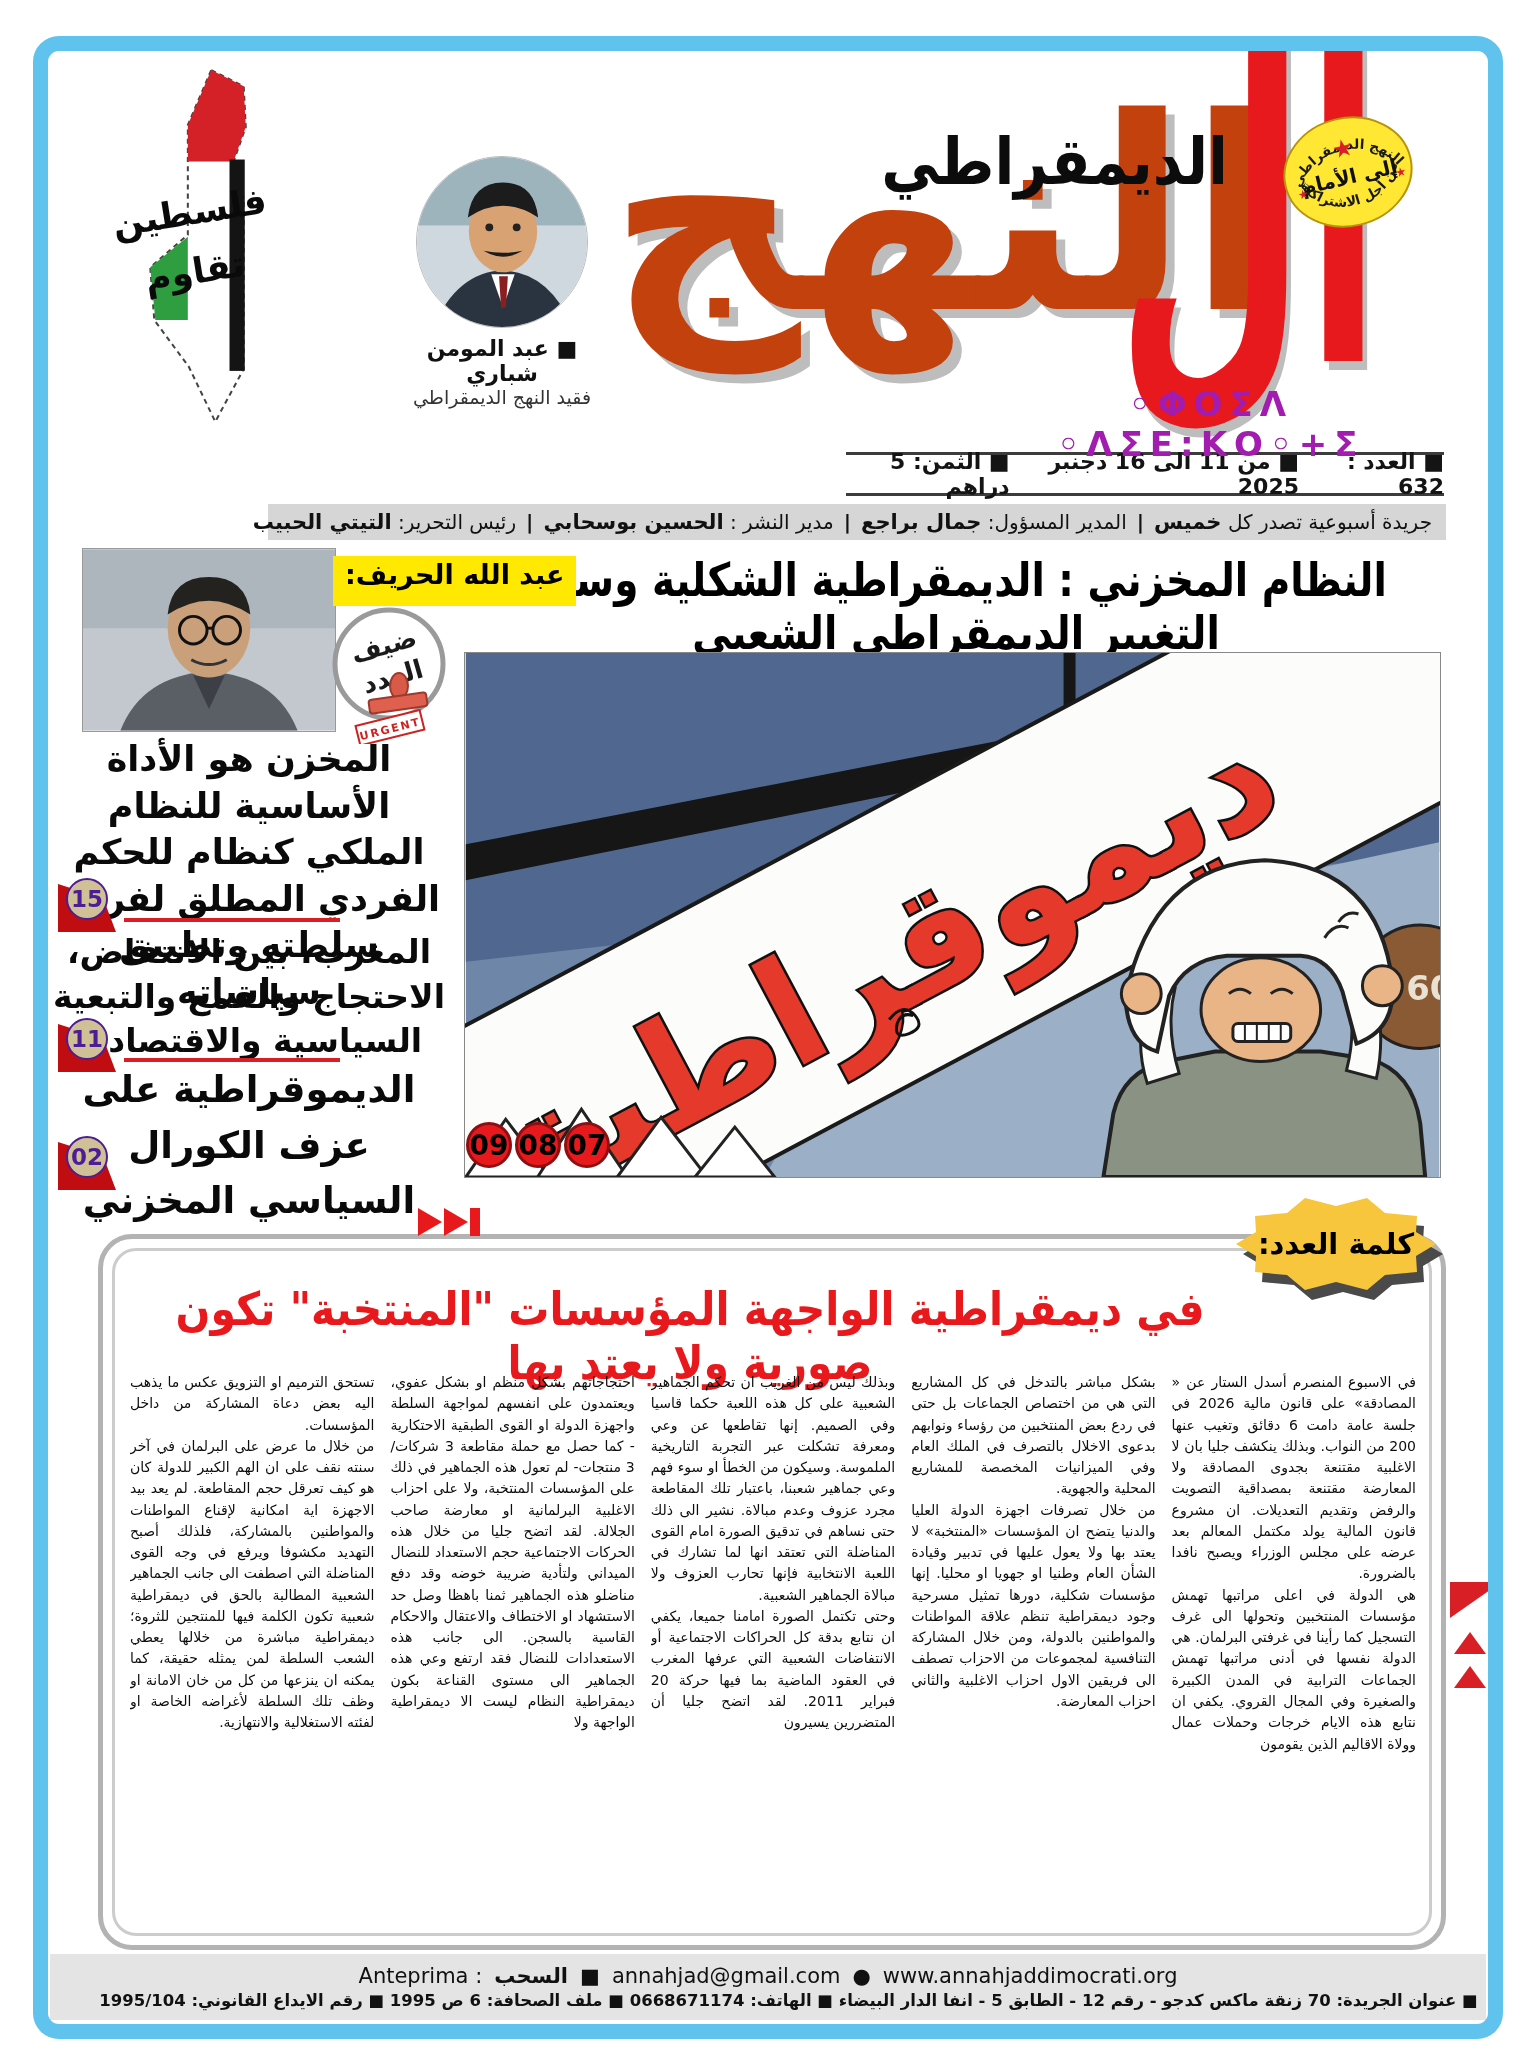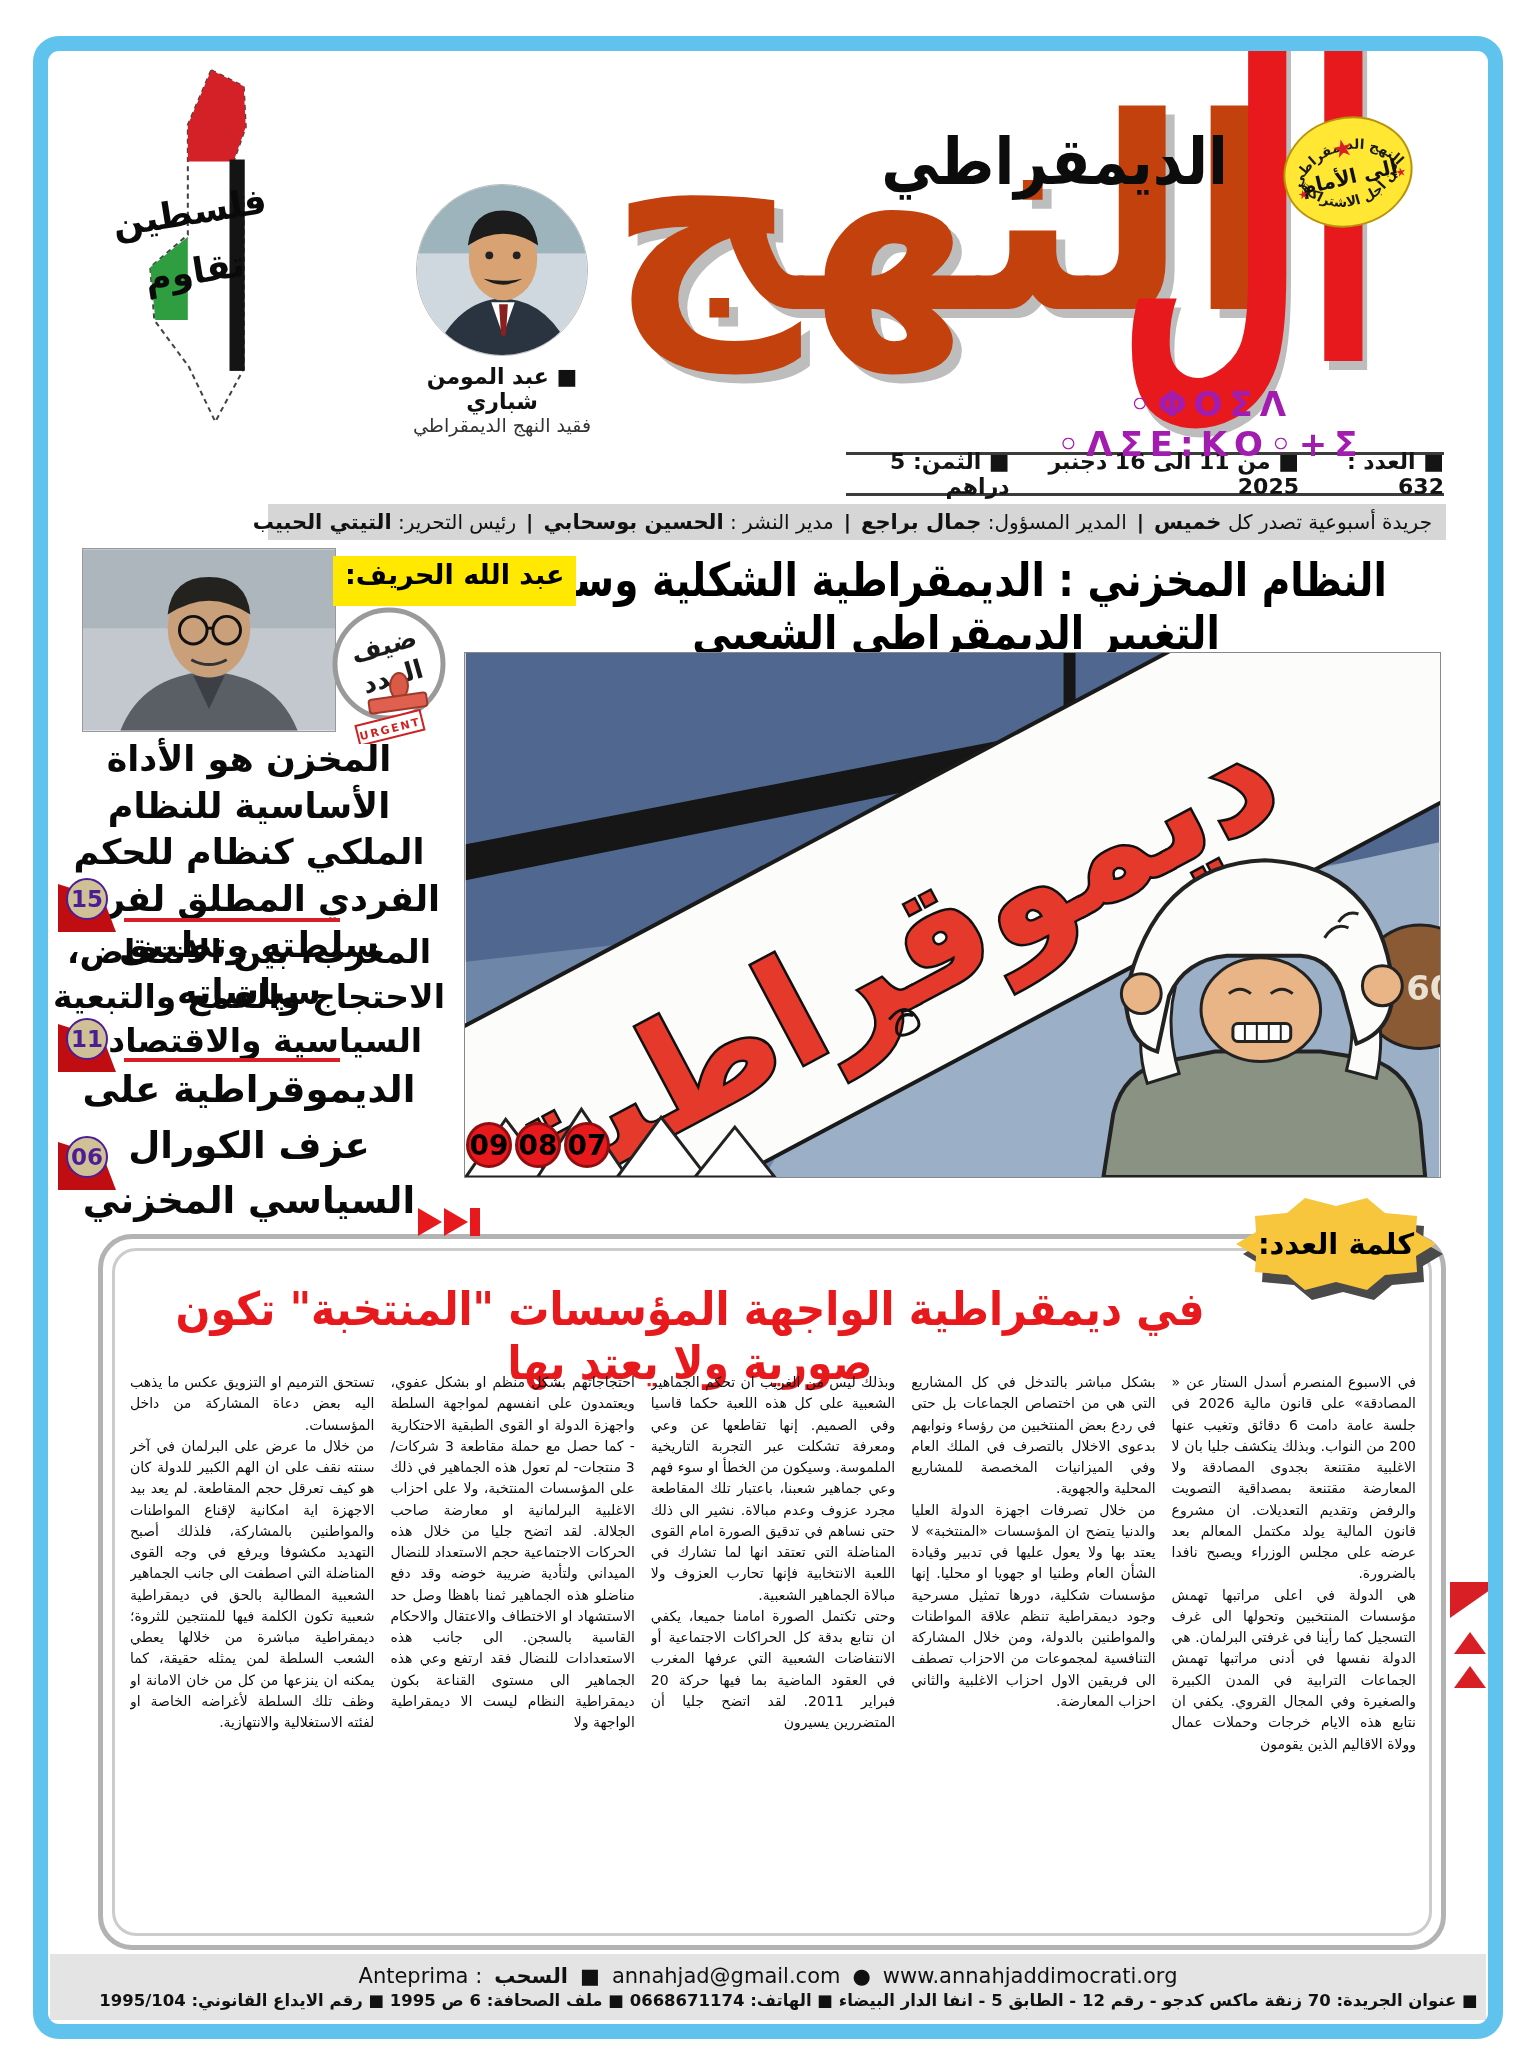--- a/index.html
+++ b/index.html
@@ -8,21 +8,21 @@
   svg { font-family:"DejaVu Sans", sans-serif; }
   .abs { position:absolute; }
   .ar { direction:rtl; }
 
   
   .frame { position:absolute; left:33px; top:36px; right:33px; bottom:28px;
            border:15px solid #5fc3ee; border-radius:26px; z-index:40; pointer-events:none; }
 
   
   .palestine { left:84px; top:64px; width:228px; height:376px; }
-  .obit { left:396px; top:184px; width:212px; text-align:center; }
+  .obit { left:396px; top:156px; width:212px; text-align:center; }
   .obit-photo { width:172px; height:172px; border-radius:50%; overflow:hidden; margin:0 auto; border:1px solid #bbb; }
   .obit-cap1 { margin-top:8px; font-weight:bold; font-size:22px; color:#111; direction:rtl; }
   .obit-cap2 { font-size:19px; color:#333; direction:rtl; }
   .logo-main { left:588px; top:76px; width:712px; text-align:center; color:#c2410c;
                font-size:268px; line-height:1.05; font-weight:bold;
                text-shadow:9px 9px 0 #bdbdbd; z-index:1; }
   .logo-prefix { left:1308px; top:16px; width:140px; color:#e8191c; font-size:420px;
                  line-height:0.95; font-weight:bold; text-shadow:9px 9px 0 #bdbdbd;
                  transform:scaleX(0.52); transform-origin:left top; z-index:1; }
   .logo-qualifier { left:928px; top:128px; width:300px; color:#0c0c0c; font-size:58px;
@@ -266,21 +266,21 @@
 </div>
 <div class="abs side-item side2">المغرب، بين الانتفاض، الاحتجاج والقمع والتبعية السياسية والاقتصادية</div>
 <div class="abs badge-row brow2">
   <div class="corner"></div>
   <div class="num-circle">11</div>
   <div class="redline"></div>
 </div>
 <div class="abs side-item side3">الديموقراطية على عزف الكورال السياسي المخزني</div>
 <div class="abs badge-row brow3">
   <div class="corner"></div>
-  <div class="num-circle">06</div>
+  <div class="num-circle">02</div>
 </div>
 
 <div class="abs edit-box"></div>
 <div class="abs kalima">
   <div class="shadow"></div>
   <div class="burst">كلمة العدد:</div>
 </div>
 <svg class="abs ff-icon" viewBox="0 0 64 32">
   <g fill="#e8191c">
     <polygon points="0,2 24,16 0,30"></polygon>

